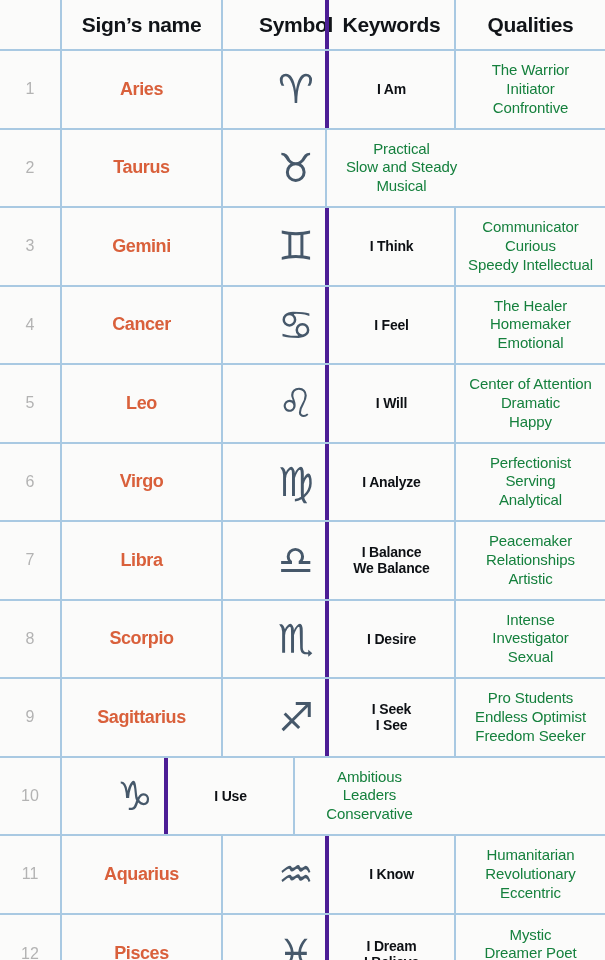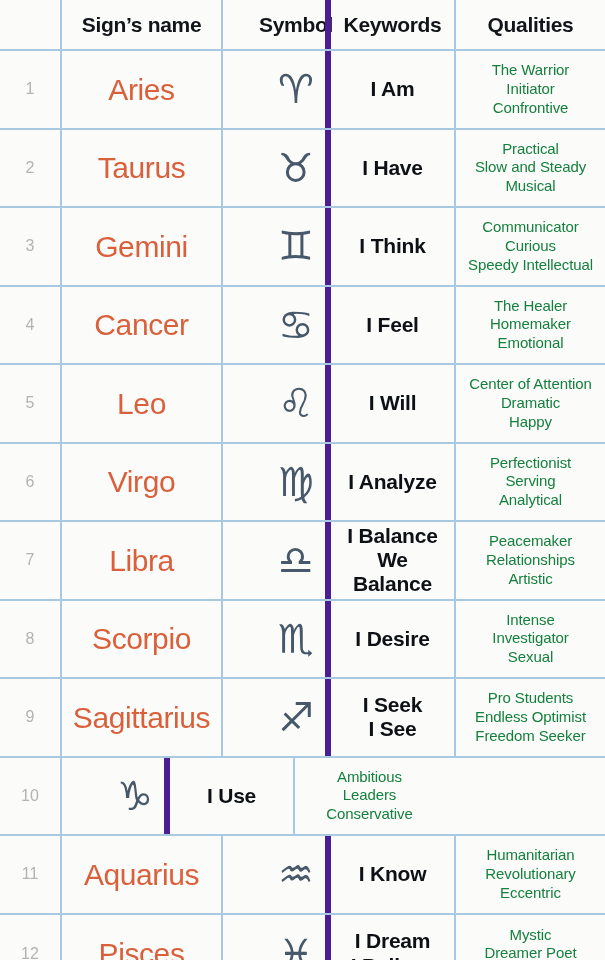--- a/index.html
+++ b/index.html
@@ -45,21 +45,21 @@
     align-items: center;
     justify-content: center;
     text-align: center;
     position: relative;
     padding: 2px 4px;
   }
 
   .c-num    { width: 60px;  flex: 0 0 60px; }
   .c-name   { width: 161px; flex: 0 0 161px; border-left: 2px solid #a9c9e2; }
   .c-symbol { width: 104px; flex: 0 0 104px; border-left: 2px solid #a9c9e2; padding-left: 48px; }
-  .c-key    { width: 129px; flex: 0 0 129px; border-left: 6px solid #4c1d95; }
+  .c-key    { width: 129px; flex: 0 0 129px; border-left: 4px solid #4c1d95; }
   .c-qual   { width: 151px; flex: 0 0 151px; border-left: 2px solid #a9c9e2; }
 
   
   .header-row .cell {
     font-family: "Liberation Sans Narrow", "Liberation Sans", sans-serif;
     font-weight: bold;
     font-size: 21px;
     color: #111418;
     letter-spacing: -0.3px;
   }
@@ -68,40 +68,40 @@
   
   .num-txt {
     font-family: "Liberation Sans", sans-serif;
     font-size: 16px;
     font-weight: 400;
     color: #b3b3b3;
   }
 
   .name-txt {
     font-family: "Liberation Sans Narrow", "Liberation Sans", sans-serif;
-    font-weight: normal;
-    font-size: 30px;
+    font-weight: bold;
+    font-size: 18px;
     color: #d9603b;
     letter-spacing: -0.4px;
     line-height: 1.05;
   }
 
   .symbol-txt {
     font-family: "DejaVu Sans", sans-serif;
     font-size: 40px;
     font-weight: 400;
     color: #46586a;
     line-height: 1;
     display: block;
   }
 
   .key-txt {
     font-family: "Liberation Sans Narrow", "Liberation Sans", sans-serif;
     font-weight: bold;
-    font-size: 21px;
+    font-size: 14px;
     color: #0d1014;
     line-height: 1.16;
     letter-spacing: -0.2px;
     white-space: pre-line;
   }
 
   .qual-txt {
     font-family: "Liberation Sans Narrow", "Liberation Sans", sans-serif;
     font-weight: 400;
     font-size: 15px;
@@ -157,23 +157,20 @@
   <div class="row data-row">
     <div class="cell c-num">
         <span class="num-txt">2</span>
       </div>
     <div class="cell c-name">
         <span class="name-txt">Taurus</span>
       </div>
     <div class="cell c-symbol">
         <span class="symbol-txt">♉</span>
       </div>
-    <div class="cell c-key">
-        <span class="key-txt">I Have</span>
-      </div>
     <div class="cell c-qual">
         <span class="qual-txt">Practical
 Slow and Steady
 Musical</span>
       </div>
   </div>
 
   <div class="row data-row">
     <div class="cell c-num">
         <span class="num-txt">3</span>

